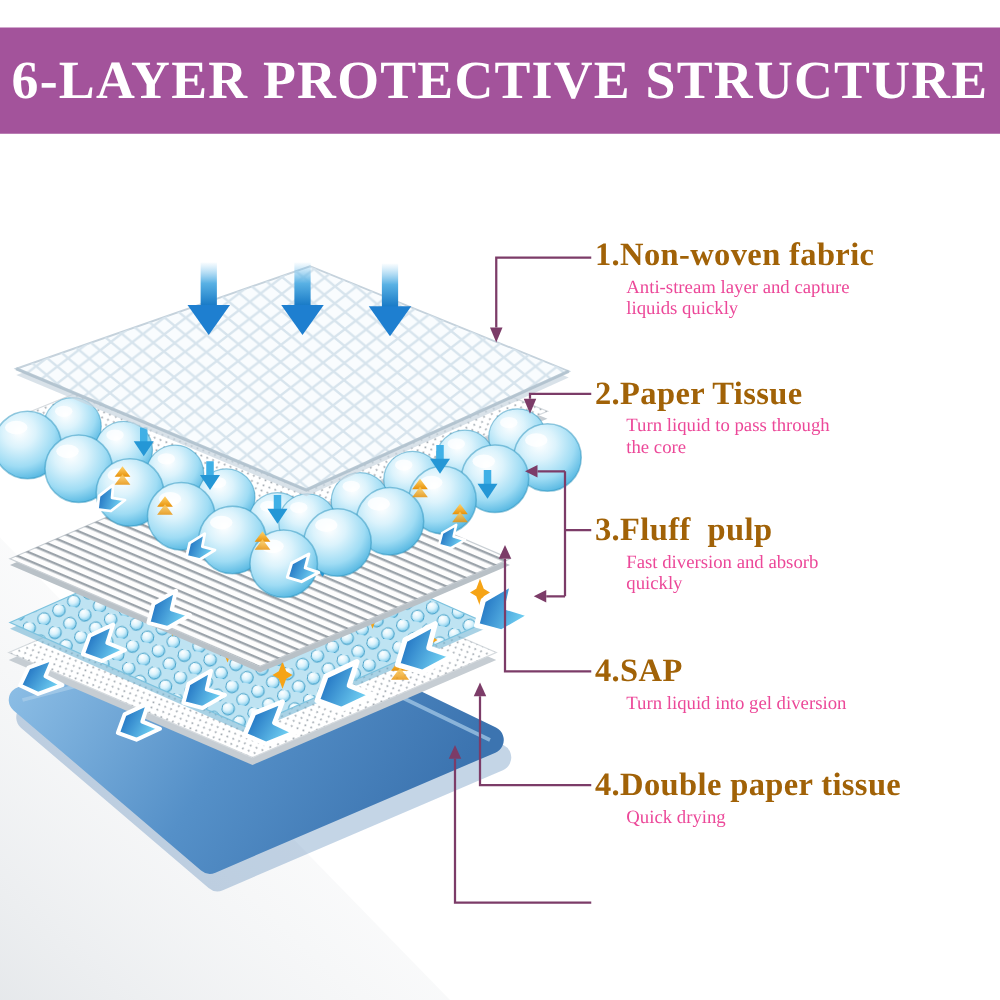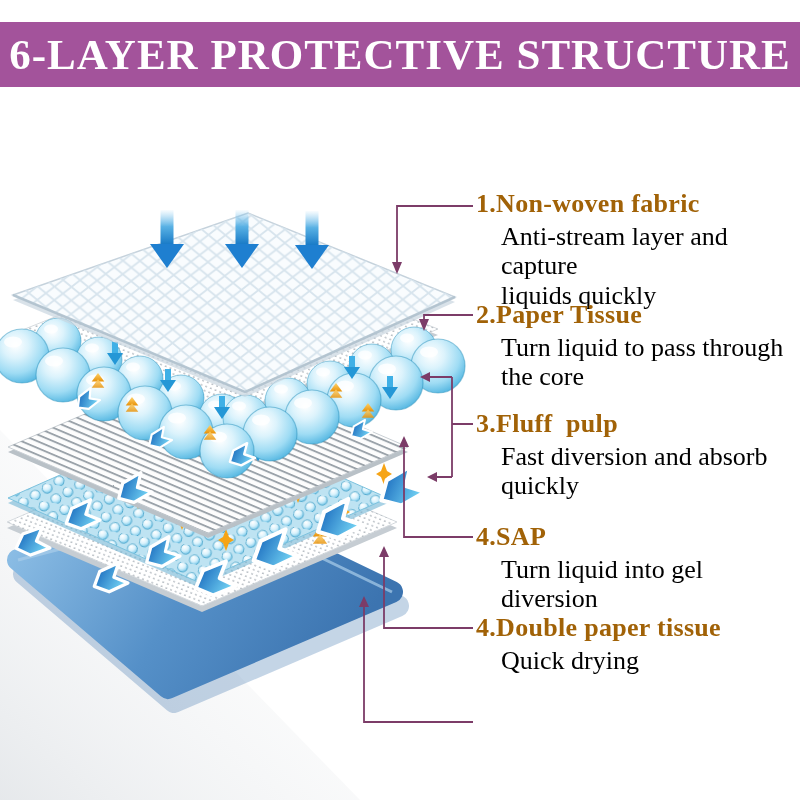--- a/index.html
+++ b/index.html
@@ -3,35 +3,35 @@
 <meta charset="utf-8">
 <style>
   html,body{margin:0;padding:0;}
   body{
     width:800px;height:800px;position:relative;overflow:hidden;
     background:#ffffff;
     font-family:"Liberation Serif","DejaVu Serif",serif;
   }
   #art{position:absolute;left:0;top:0;}
   .banner{
-    position:absolute;left:0;top:22px;width:800px;height:65px;
+    position:absolute;left:0;top:22px;width:800px;height:85px;
     display:flex;align-items:center;justify-content:center;
   }
   .banner-text{
     color:#ffffff;font-size:43px;font-weight:bold;letter-spacing:1px;
     white-space:pre-wrap;
   }
   .lbl{position:absolute;left:476px;}
   .lbl-title{
     font-size:26px;font-weight:bold;color:#a16207;line-height:1.05;
     white-space:pre-wrap;letter-spacing:.3px;
   }
   .lbl-desc{
     margin-left:25px;margin-top:5px;max-width:295px;
-    font-size:26px;color:#000000;line-height:1.12;white-space:pre-line;
+    font-size:15px;color:#ec4899;line-height:1.12;white-space:pre-line;
   }
 </style>
 </head>
 <body>
 
 <svg id="art" width="800" height="800" viewBox="0 0 800 800" aria-hidden="true">
   <defs>
     <linearGradient id="gBg" x1="0" y1="1" x2="0.9" y2="0">
       <stop offset="0" stop-color="#e3e6e9"></stop>
       <stop offset="1" stop-color="#ffffff" stop-opacity="0"></stop>

